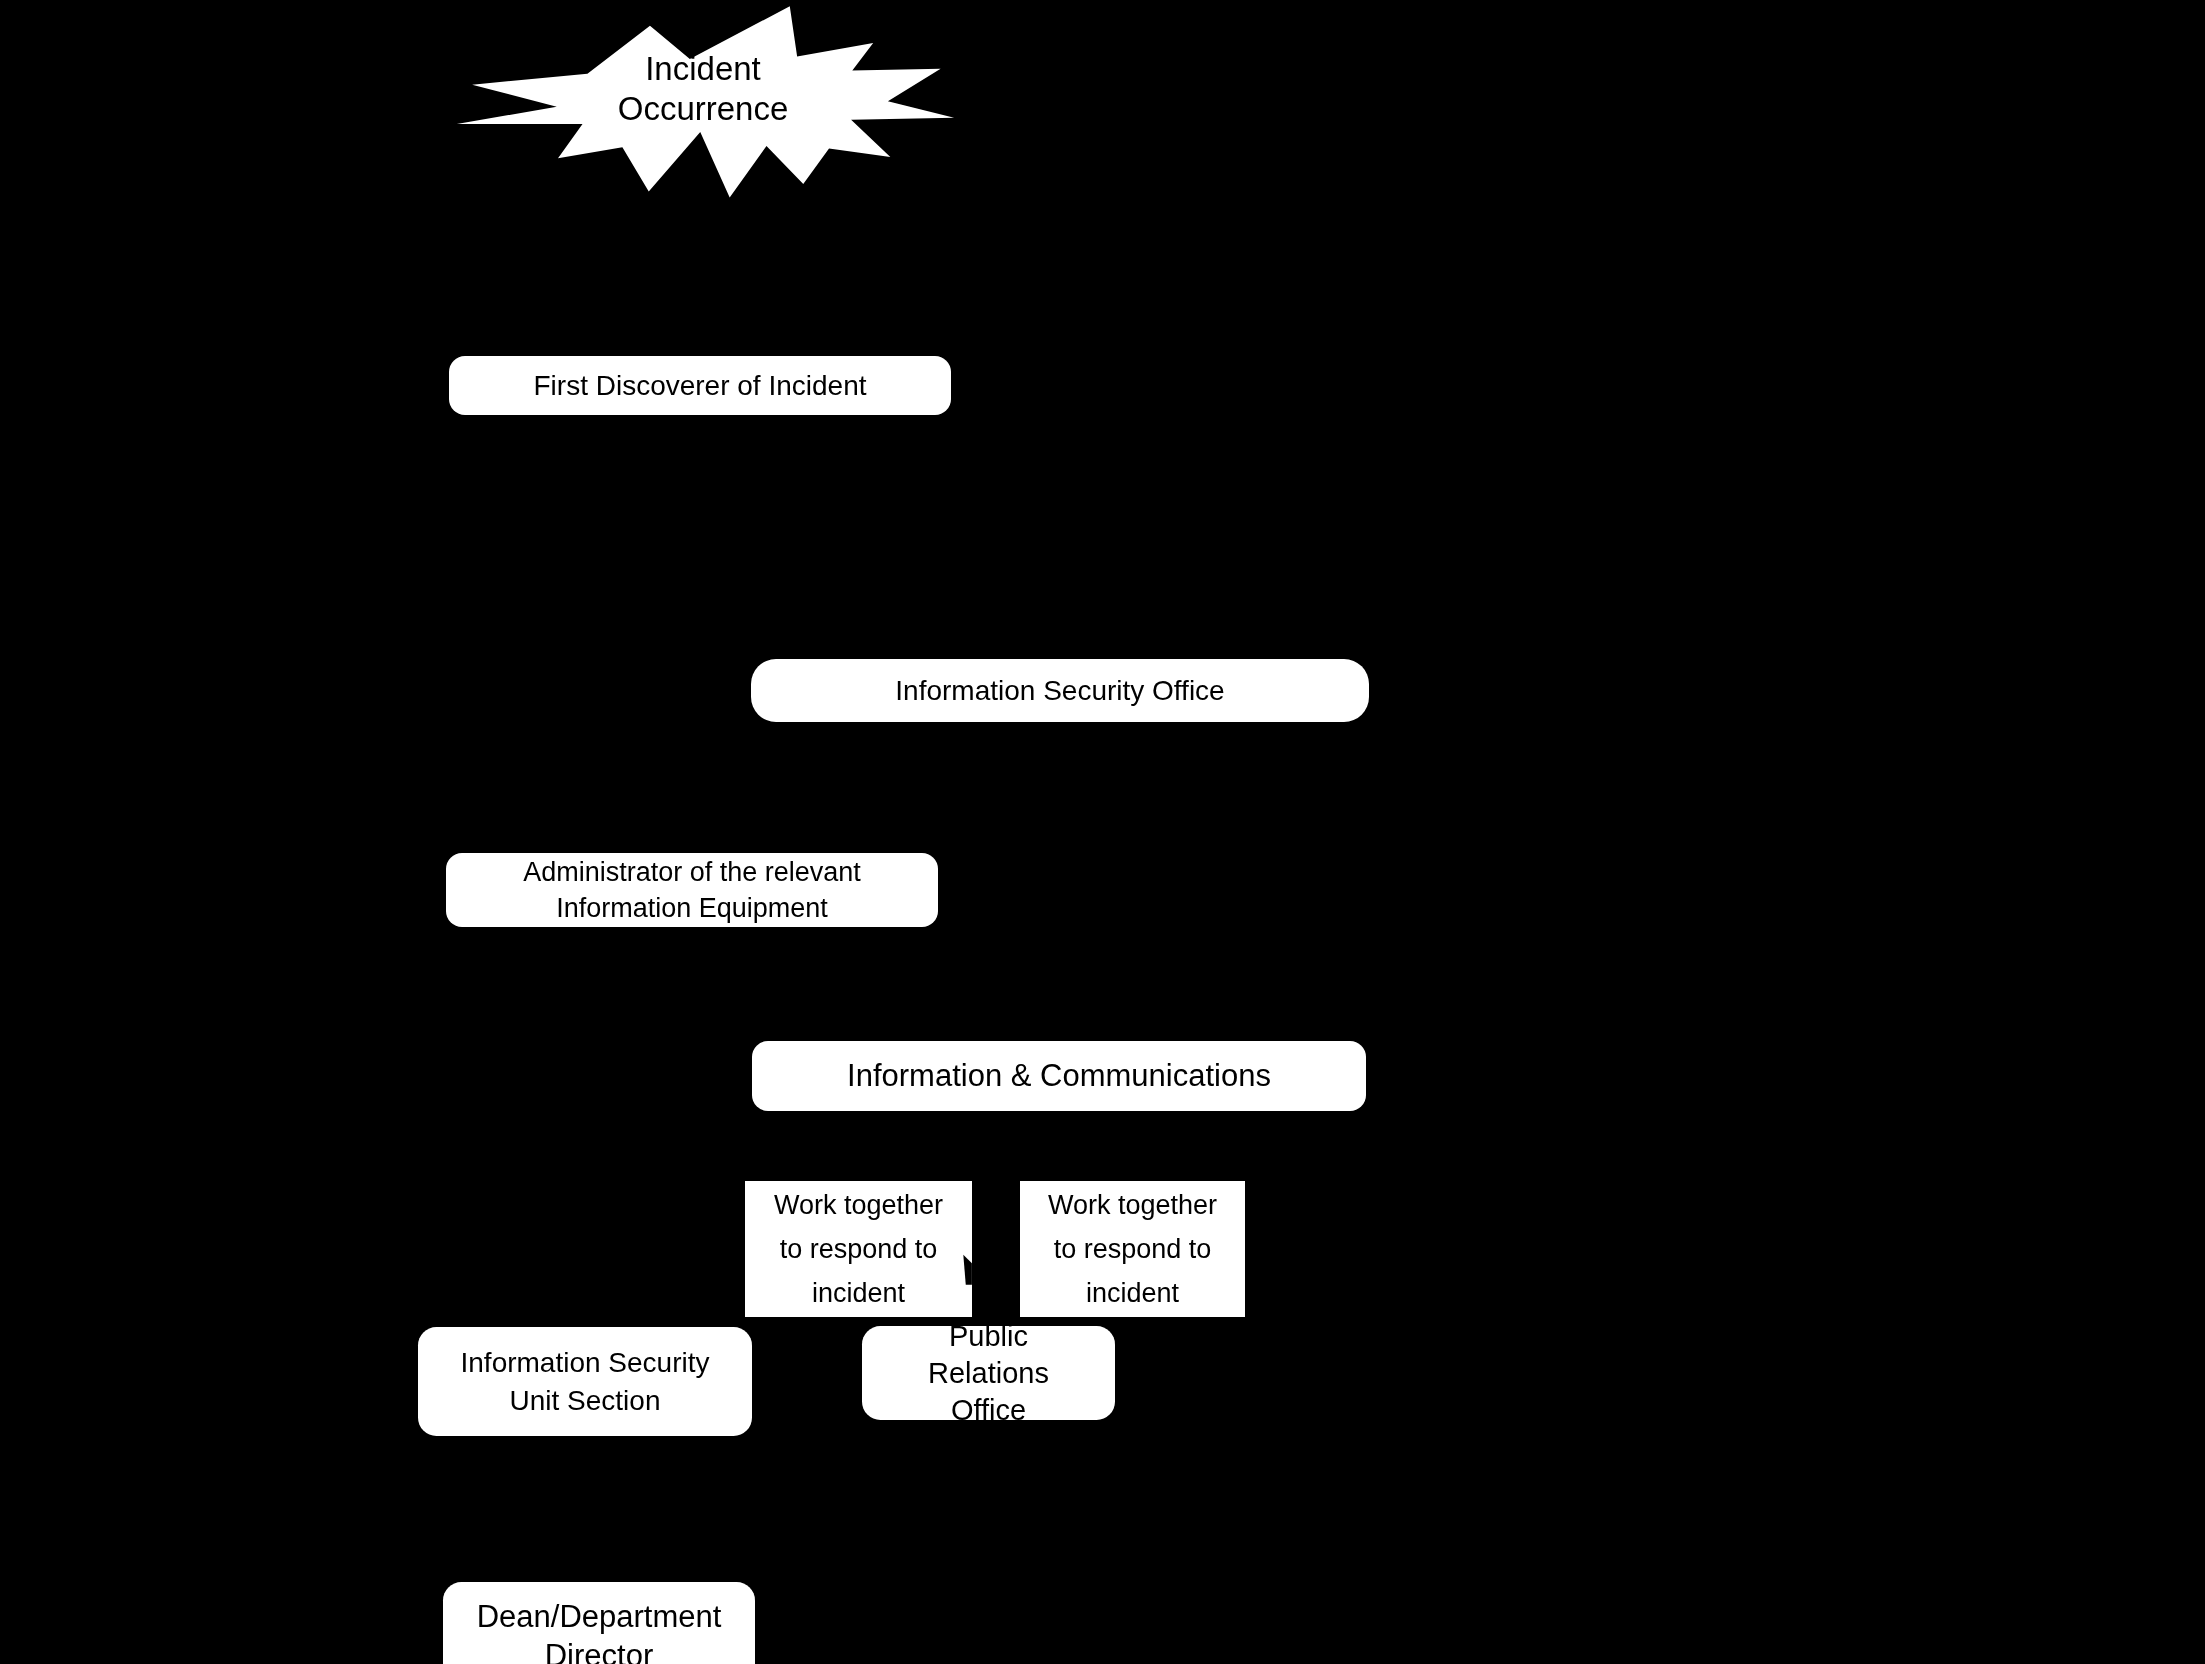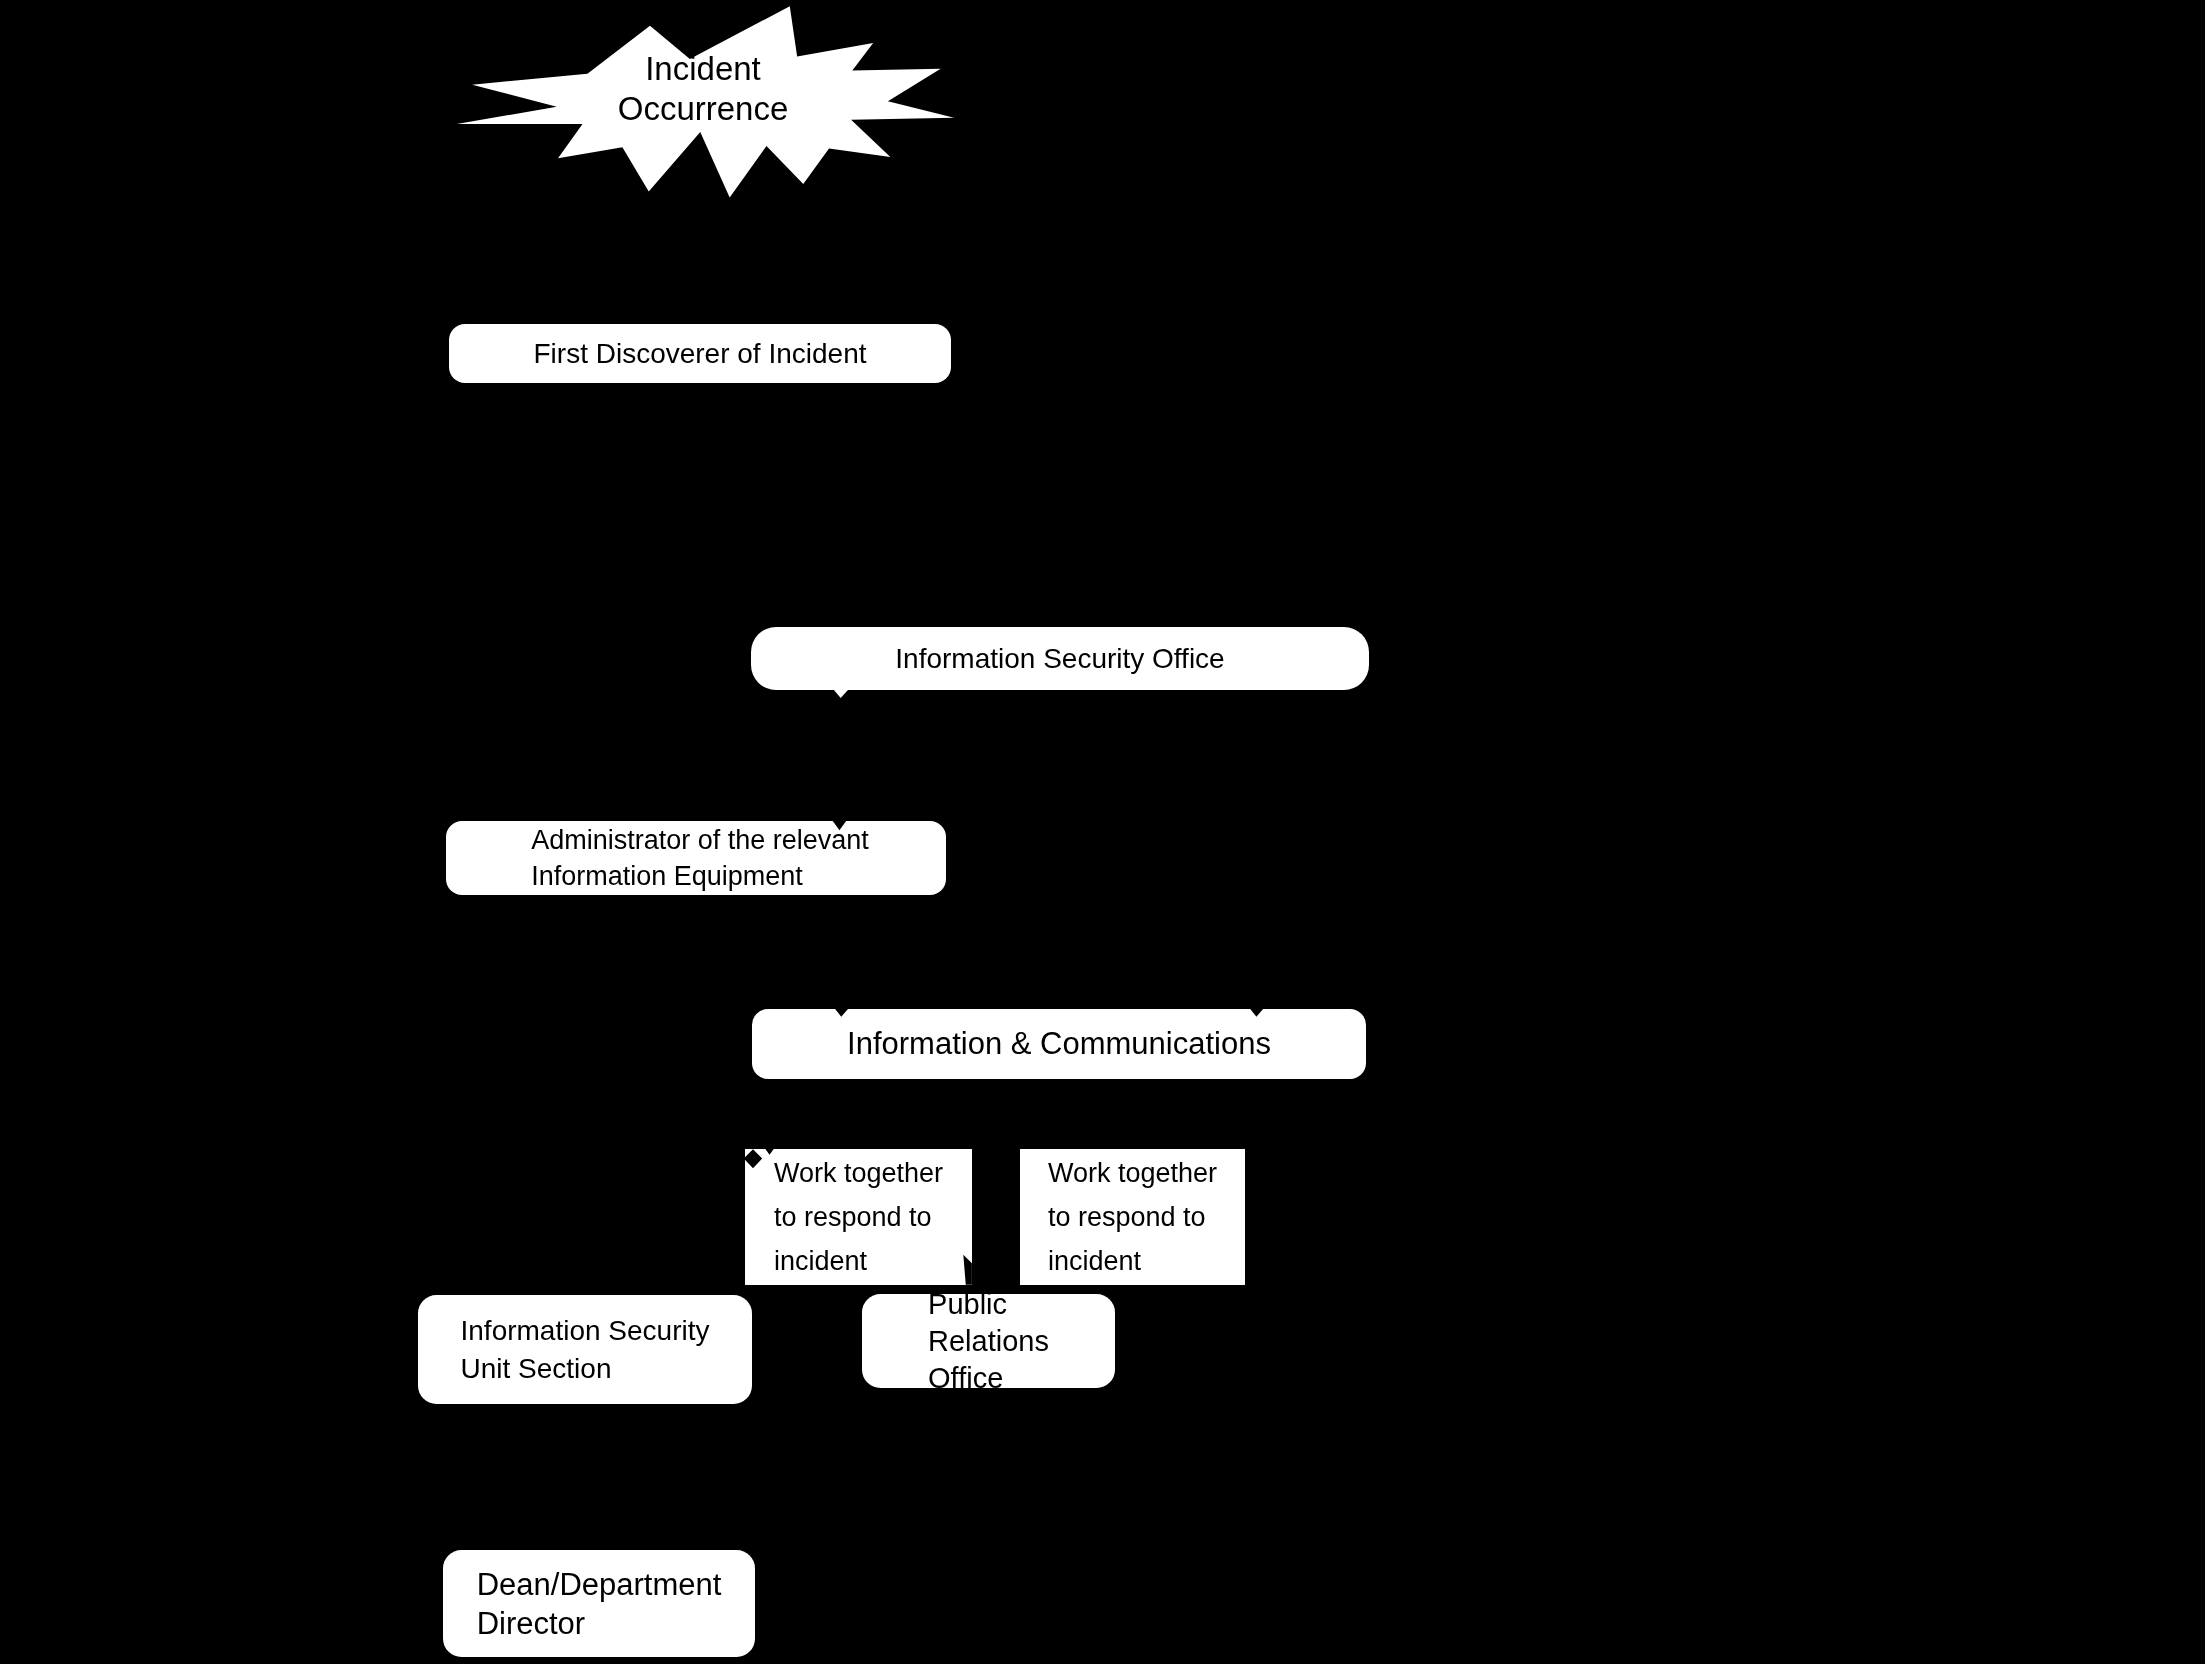--- a/index.html
+++ b/index.html
@@ -15,29 +15,30 @@
     font-family: "Liberation Sans", sans-serif;
     color: #000000;
   }
   .node {
     position: absolute;
     background: #ffffff;
     color: #000000;
     display: flex;
     align-items: center;
     justify-content: center;
-    text-align: left;
+    text-align: center;
     white-space: pre-line;
     z-index: 1;
     line-height: 1.25;
+    margin-top: 32px;
   }
 
   #first-discoverer { left: 449px;  top: 324px;  width: 502px;  height: 59px;  font-size: 28px; border-radius: 16px; }
   #iso              { left: 751px; top: 627px; width: 618px; height: 63px; font-size: 28px; border-radius: 25px; }
-  #admin            { left: 446px;  top: 821px; width: 492px;  height: 74px; font-size: 27px; line-height: 36px; border-radius: 16px; padding-left: 8px; }
+  #admin            { left: 446px;  top: 821px; width: 492px;  height: 74px; font-size: 27px; line-height: 36px; border-radius: 16px; }
   #ic               { left: 752px; top: 1009px; width: 614px; height: 70px; font-size: 31px; border-radius: 16px; }
   #work-left        { left: 745px; top: 1149px; width: 227px;  height: 136px; font-size: 27px; line-height: 44px; }
   #work-right       { left: 1020px; top: 1149px; width: 225px;  height: 136px; font-size: 27px; line-height: 44px; }
   #isus             { left: 418px;  top: 1295px; width: 334px;  height: 109px; font-size: 28px; line-height: 38px; border-radius: 18.4px; }
   #pro              { left: 862px; top: 1294px; width: 253px;  height: 94px; font-size: 29px; line-height: 37px; border-radius: 18.4px; }
   #dean             { left: 443px;  top: 1550px; width: 312px;  height: 107px; font-size: 31px; line-height: 39px; border-radius: 18.4px; }
 
   #overlay {
     position: absolute;
     left: 0; top: 0;

